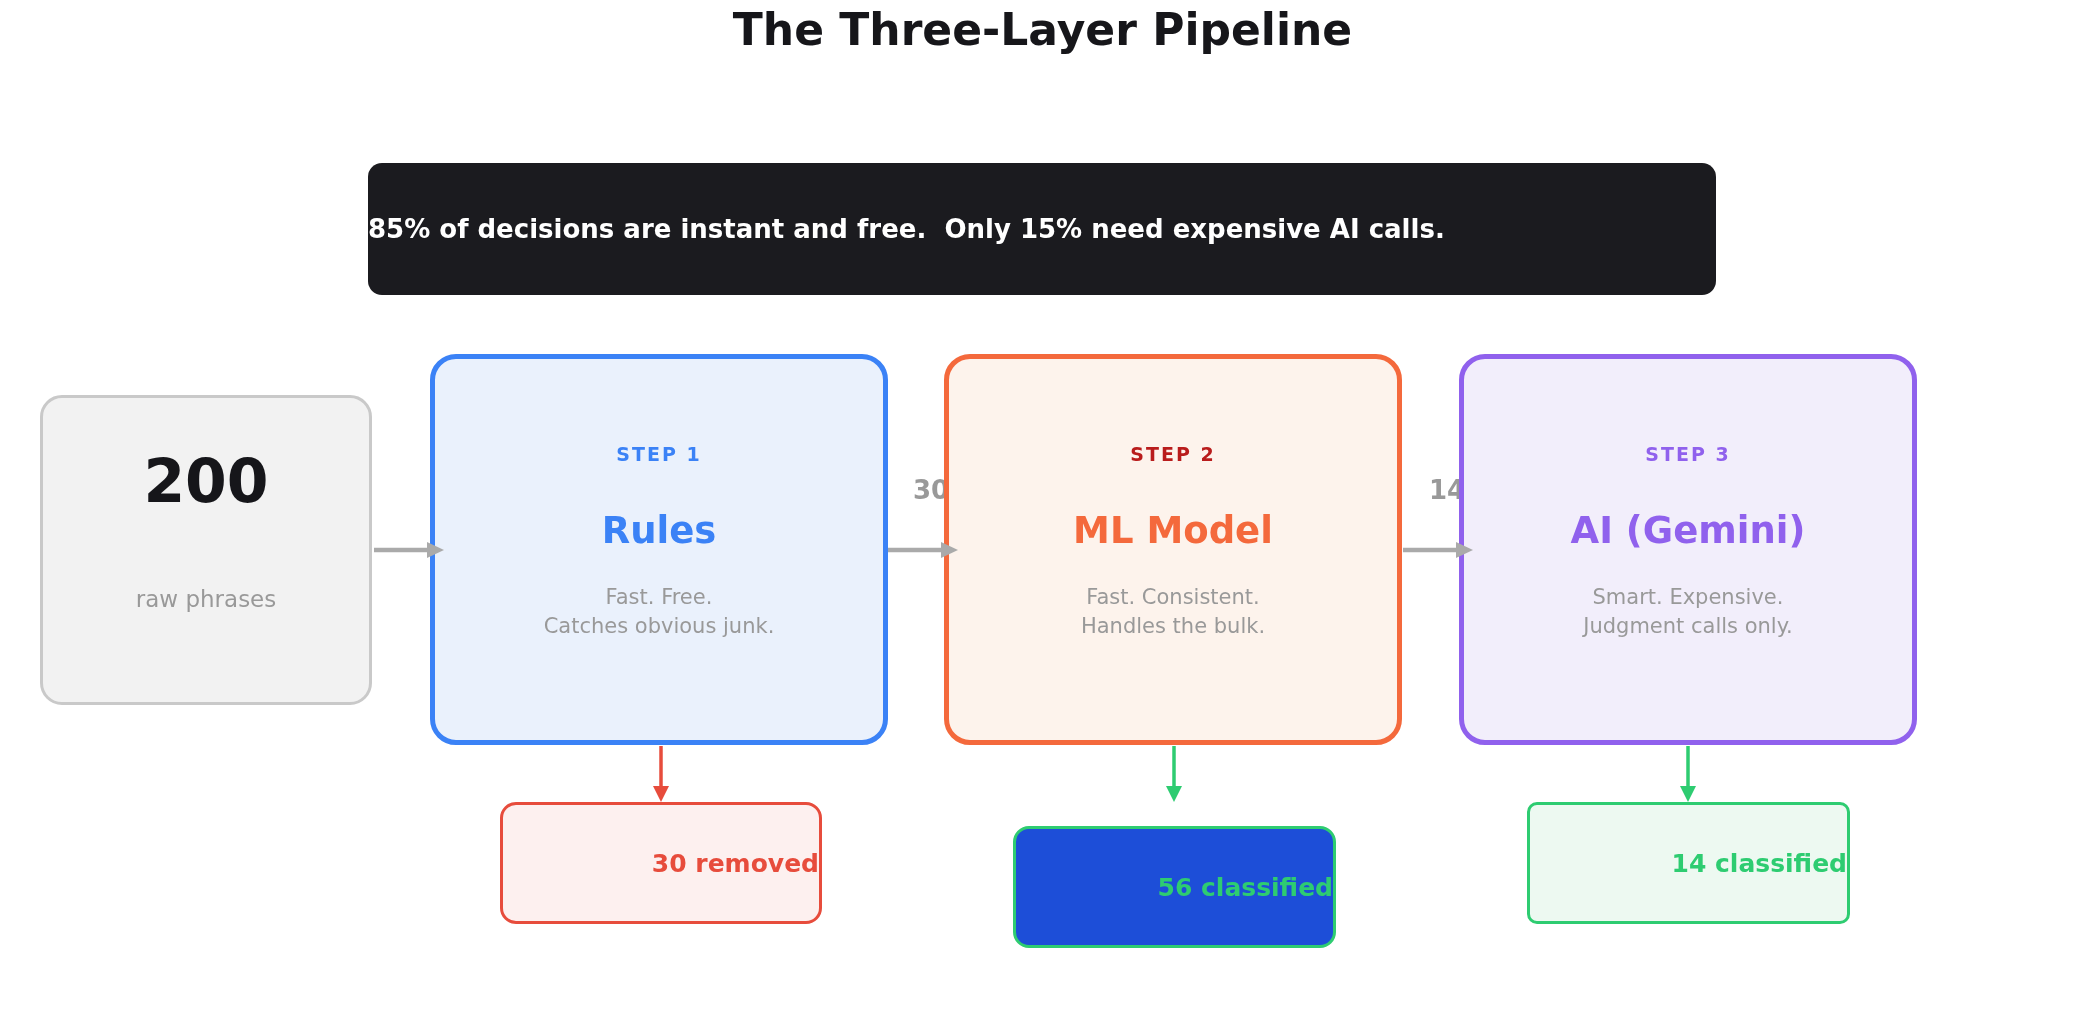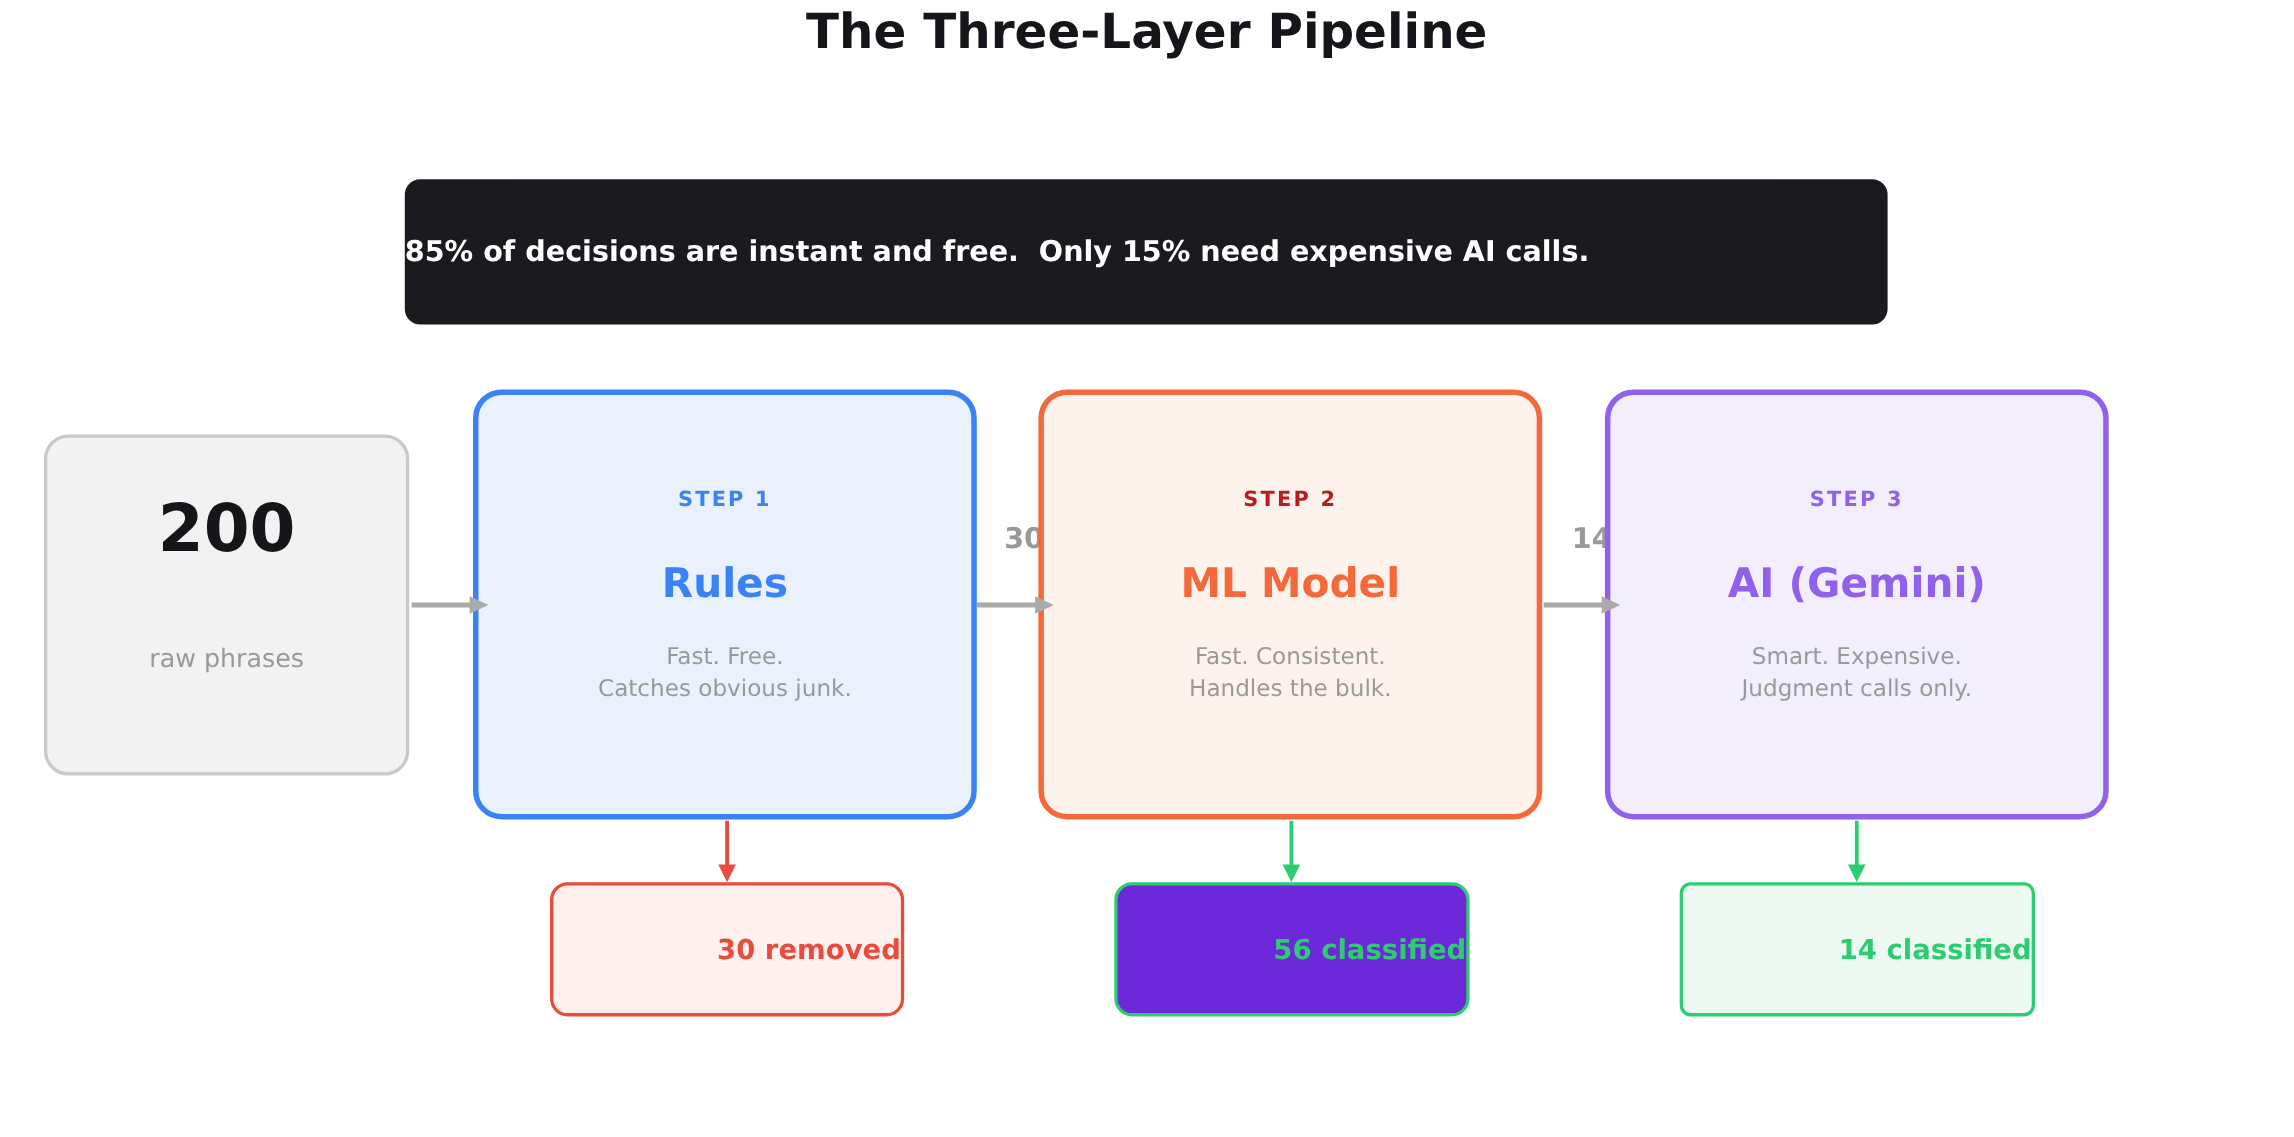--- a/index.html
+++ b/index.html
@@ -188,20 +188,20 @@
     <polygon points="5,40 21,40 13,56" fill="currentColor"></polygon>
   </svg>
   <svg class="v-arrow b3" width="26" height="57" style="color: rgb(46, 204, 113);">
     <line x1="13" y1="0" x2="13" y2="43" stroke="currentColor" stroke-width="3.5"></line>
     <polygon points="5,40 21,40 13,56" fill="currentColor"></polygon>
   </svg>
 
   <div class="outcome o1" style="border-color: rgb(231, 76, 60); background-color: rgb(253, 240, 239);">
     <span class="outcome-text" style="color: rgb(231, 76, 60);">30 removed</span>
   </div>
-  <div class="outcome o2" style="border-color: rgb(46, 204, 113); background-color: #6d28d9;">
+  <div class="outcome o2" style="border-color: rgb(46, 204, 113); background-color: #1d4ed8; margin-top: 24px;">
     <span class="outcome-text" style="color: rgb(46, 204, 113);">56 classified</span>
   </div>
   <div class="outcome o3" style="border-color: rgb(46, 204, 113); background-color: rgb(237, 249, 241); border-radius: 10px;">
     <span class="outcome-text" style="color: rgb(46, 204, 113);">14 classified</span>
   </div>
 
 </div>
 
 </body></html>

